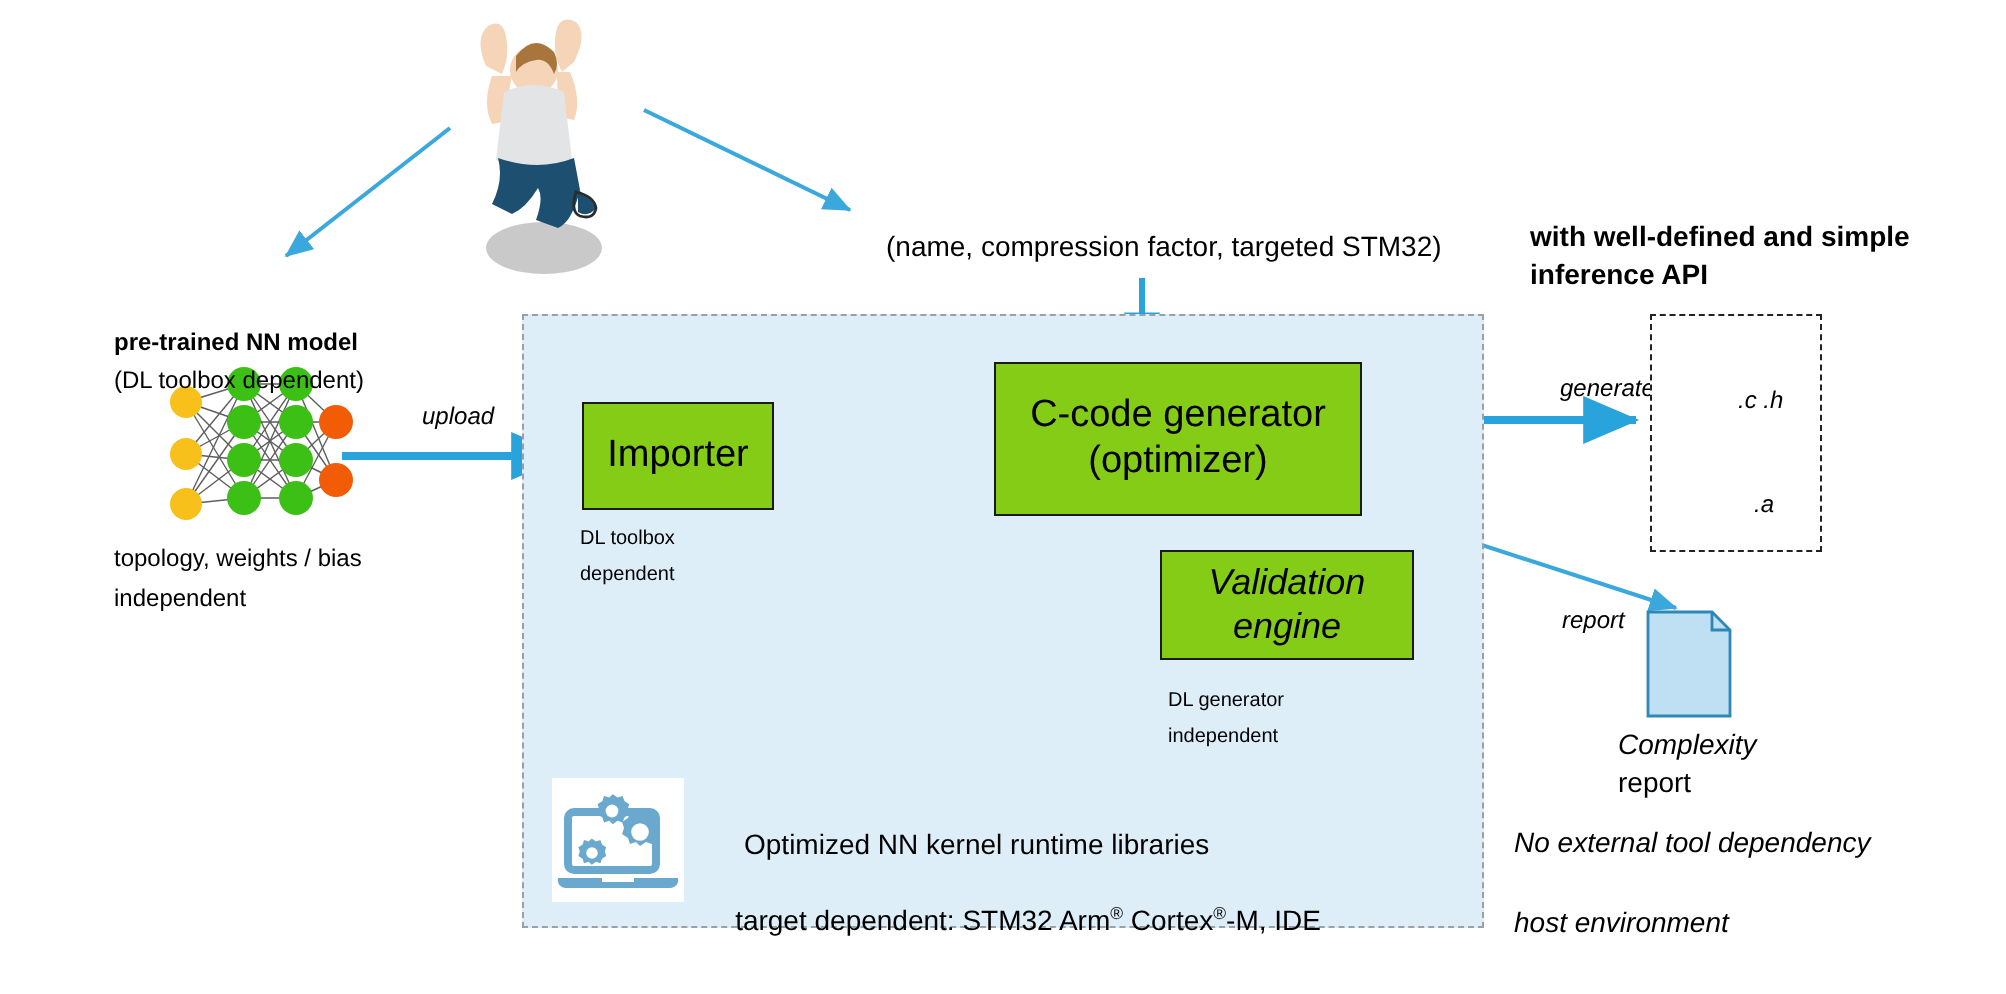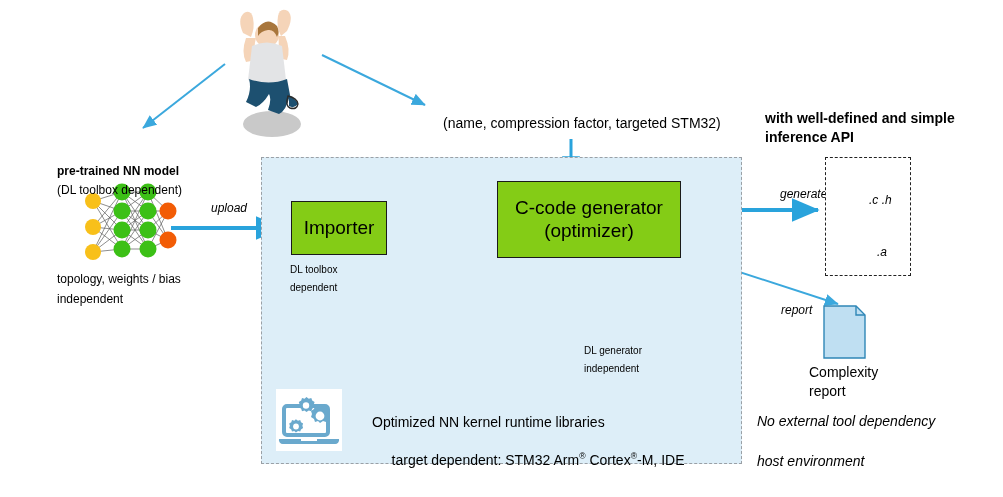--- a/index.html
+++ b/index.html
@@ -213,31 +213,37 @@
   <div class="cap" style="left:290px;top:263px;">DL toolbox</div>
   <div class="cap" style="left:290px;top:281px;">dependent</div>
 
   <div class="pbox" id="box-ccode">
     <div>
       <div>C-code generator</div>
       <div>(optimizer)</div>
     </div>
   </div>
 
+  <div class="pbox" id="box-validation">
+    <div>
+      <div>Validation</div>
+      <div>engine</div>
+    </div>
+  </div>
   <div class="cap" style="left:584px;top:344px;">DL generator</div>
   <div class="cap" style="left:584px;top:362px;">independent</div>
 
   <div class="cap" style="left:372px;top:413px;font-size:14px;text-align:center;">Optimized NN kernel runtime libraries</div>
-  <div class="cap" style="left:376px;top:433px;font-size:14px;">
+  <div class="cap" style="left:352px;top:433px;font-size:14px;">
     <span>target dependent: STM32 Arm</span><sup>®</sup><span> Cortex</span><sup>®</sup><span>-M, IDE</span>
   </div>
 
   <div id="artifacts-box"></div>
   <div class="txt t13 ital" style="left:856px;top:193px;">.c .h</div>
   <div class="txt t13 ital" style="left:864px;top:245px;">.a</div>
 
-  <div class="txt t14" style="left:809px;top:364px;">Complexity</div>
+  <div class="txt t14" style="left:809px;top:364px;font-style:italic;">Complexity</div>
   <div class="txt t14" style="left:809px;top:383px;">report</div>
 
   <div class="txt t14 ital" style="left:757px;top:413px;">No external tool dependency</div>
   <div class="txt t14 ital" style="left:757px;top:453px;">host environment</div>
 
 </div>
 
 </body></html>

